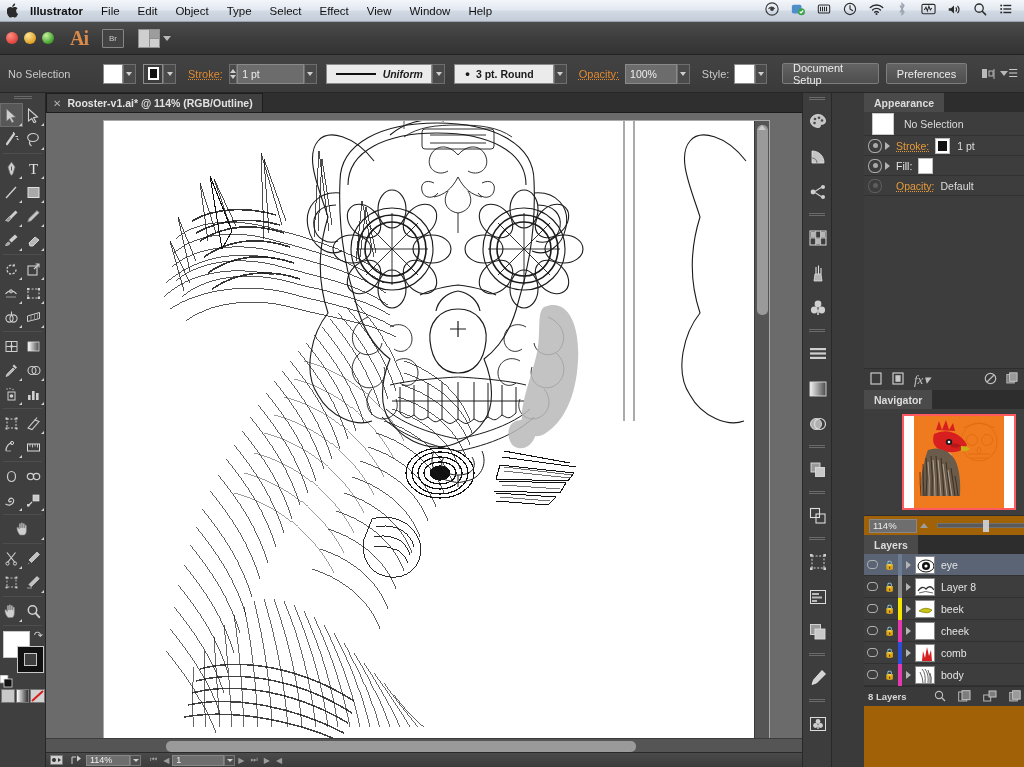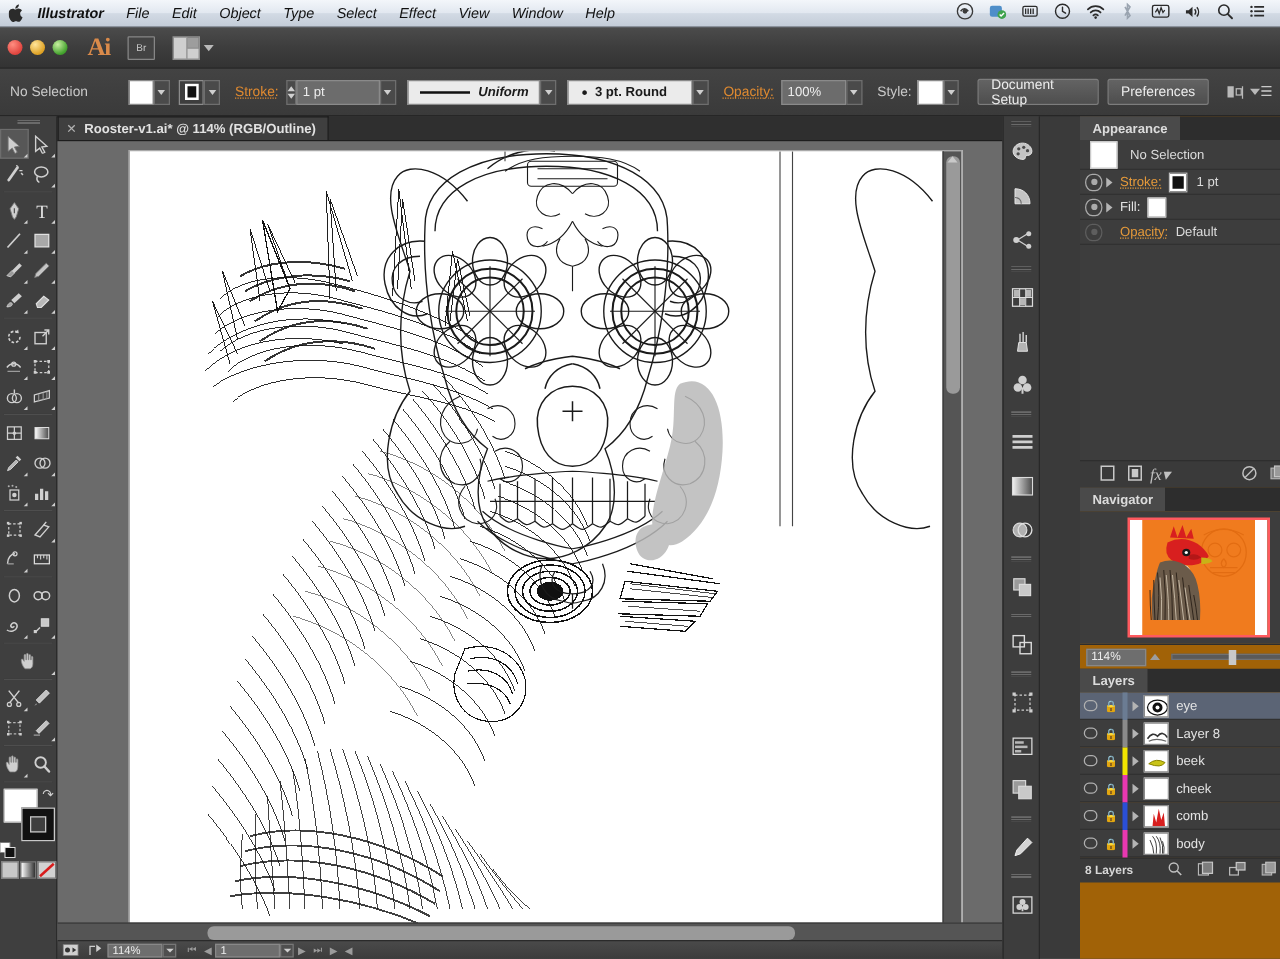--- a/index.html
+++ b/index.html
@@ -2,21 +2,21 @@
 <html><head>
 <meta charset="utf-8">
 <style>
   * { margin:0; padding:0; box-sizing:border-box; }
   html,body { width:1024px; height:767px; overflow:hidden; background:#3a3a3a;
     font-family:"Liberation Sans", sans-serif; -webkit-font-smoothing:none; }
 
   
   #macbar{ position:absolute; left:0; top:0; width:1024px; height:22px;
     background:linear-gradient(to bottom,#f3f6fa 0%,#e2e8f0 48%,#d2dae4 52%,#c3ccd8 100%);
-    border-bottom:1px solid #9aa4b0; display:flex; align-items:center;font-style:italic; }
+    border-bottom:1px solid #9aa4b0; display:flex; align-items:center; }
   #macbar .apple{ width:26px; text-align:center; font-size:14px; color:#333; line-height:0;}
   #macbar .mi{ font-size:11.5px; color:#101010; padding:0 9px; line-height:22px; white-space:nowrap;}
   #macbar .mi.bold{ font-weight:bold; padding-left:4px; }
   #macbar .right{ margin-left:auto; display:flex; align-items:center; padding-right:5px; }
   #macbar .right .si{ width:26px; text-align:center; font-size:12px; color:#2a2a2a; }
 
   
   #appbar{ position:absolute; left:0; top:22px; width:1024px; height:33px;
     background:linear-gradient(to bottom,#4b4b4b 0%,#3d3d3d 50%,#333 100%);
     border-bottom:1px solid #222; display:flex; align-items:center; }
@@ -159,21 +159,21 @@
     border-left:5px solid #b4b4b4; margin-right:6px;}
   .ap-lbl{ color:#e69a3a; font-size:10.5px; text-decoration:underline;
     text-decoration-style:dotted; margin-right:6px;}
   .ap-val{ color:#dcdcdc; font-size:10.5px; }
   .ap-sw{ width:15px;height:16px;border:1px solid #bdbdbd;margin-right:7px;}
   .ap-sw.blk{ background:#111; box-shadow:inset 0 0 0 2px #fff;}
   .ap-sw.wht{ background:#fff; }
   .ap-bigsw{ width:22px;height:22px;background:#fff;border:1px solid #c9c9c9; margin:0 10px 0 4px;}
   .ap-foot{ height:22px; display:flex; align-items:center; padding:0 6px;
     background:#3a3a3a; border-top:1px solid #2e2e2e;}
-  .ap-foot .ic{ width:22px;text-align:right;color:#c0c0c0;font-size:11px;}
+  .ap-foot .ic{ width:22px;text-align:left;color:#c0c0c0;font-size:11px;}
 
   
   #navbody{ background:#3d3d3d; height:106px; position:relative; }
   #navthumb{ position:absolute; left:40px; top:7px; width:110px; height:92px;
     background:#f07b1e; overflow:hidden; }
   #navview{ position:absolute; left:38px; top:5px; width:114px; height:96px;
     border:2px solid #ff5a5f; }
   .navwhite{ position:absolute; top:0; width:10px; height:100%; background:#fff; }
   #navfoot{ height:20px; display:flex; align-items:center; padding:0 5px;
     border-top:1px solid #2e2e2e; }

